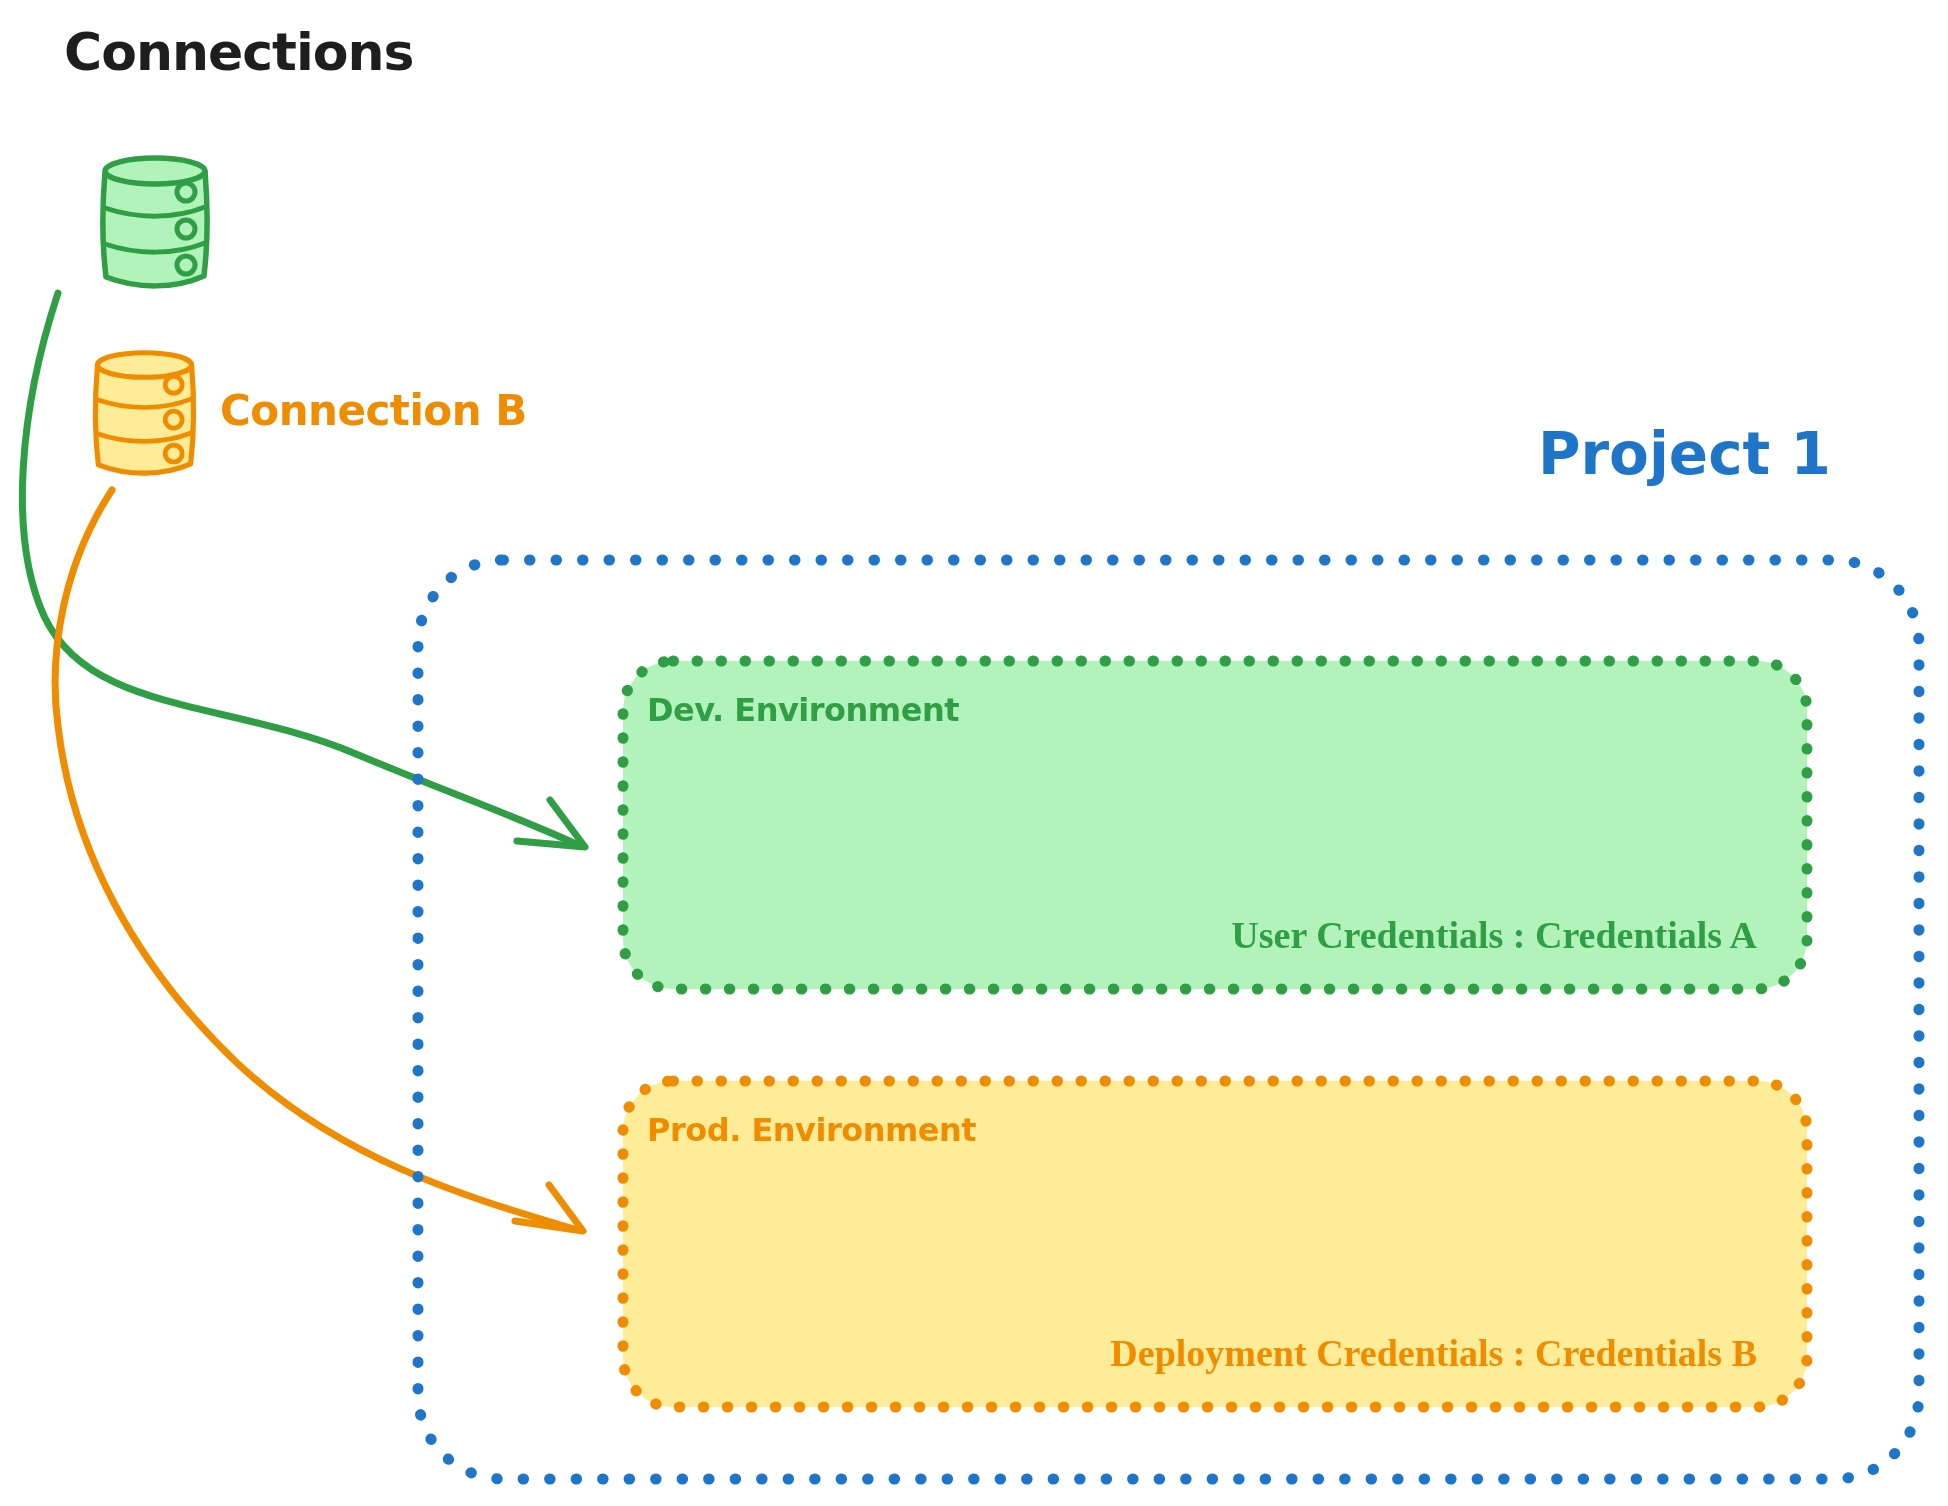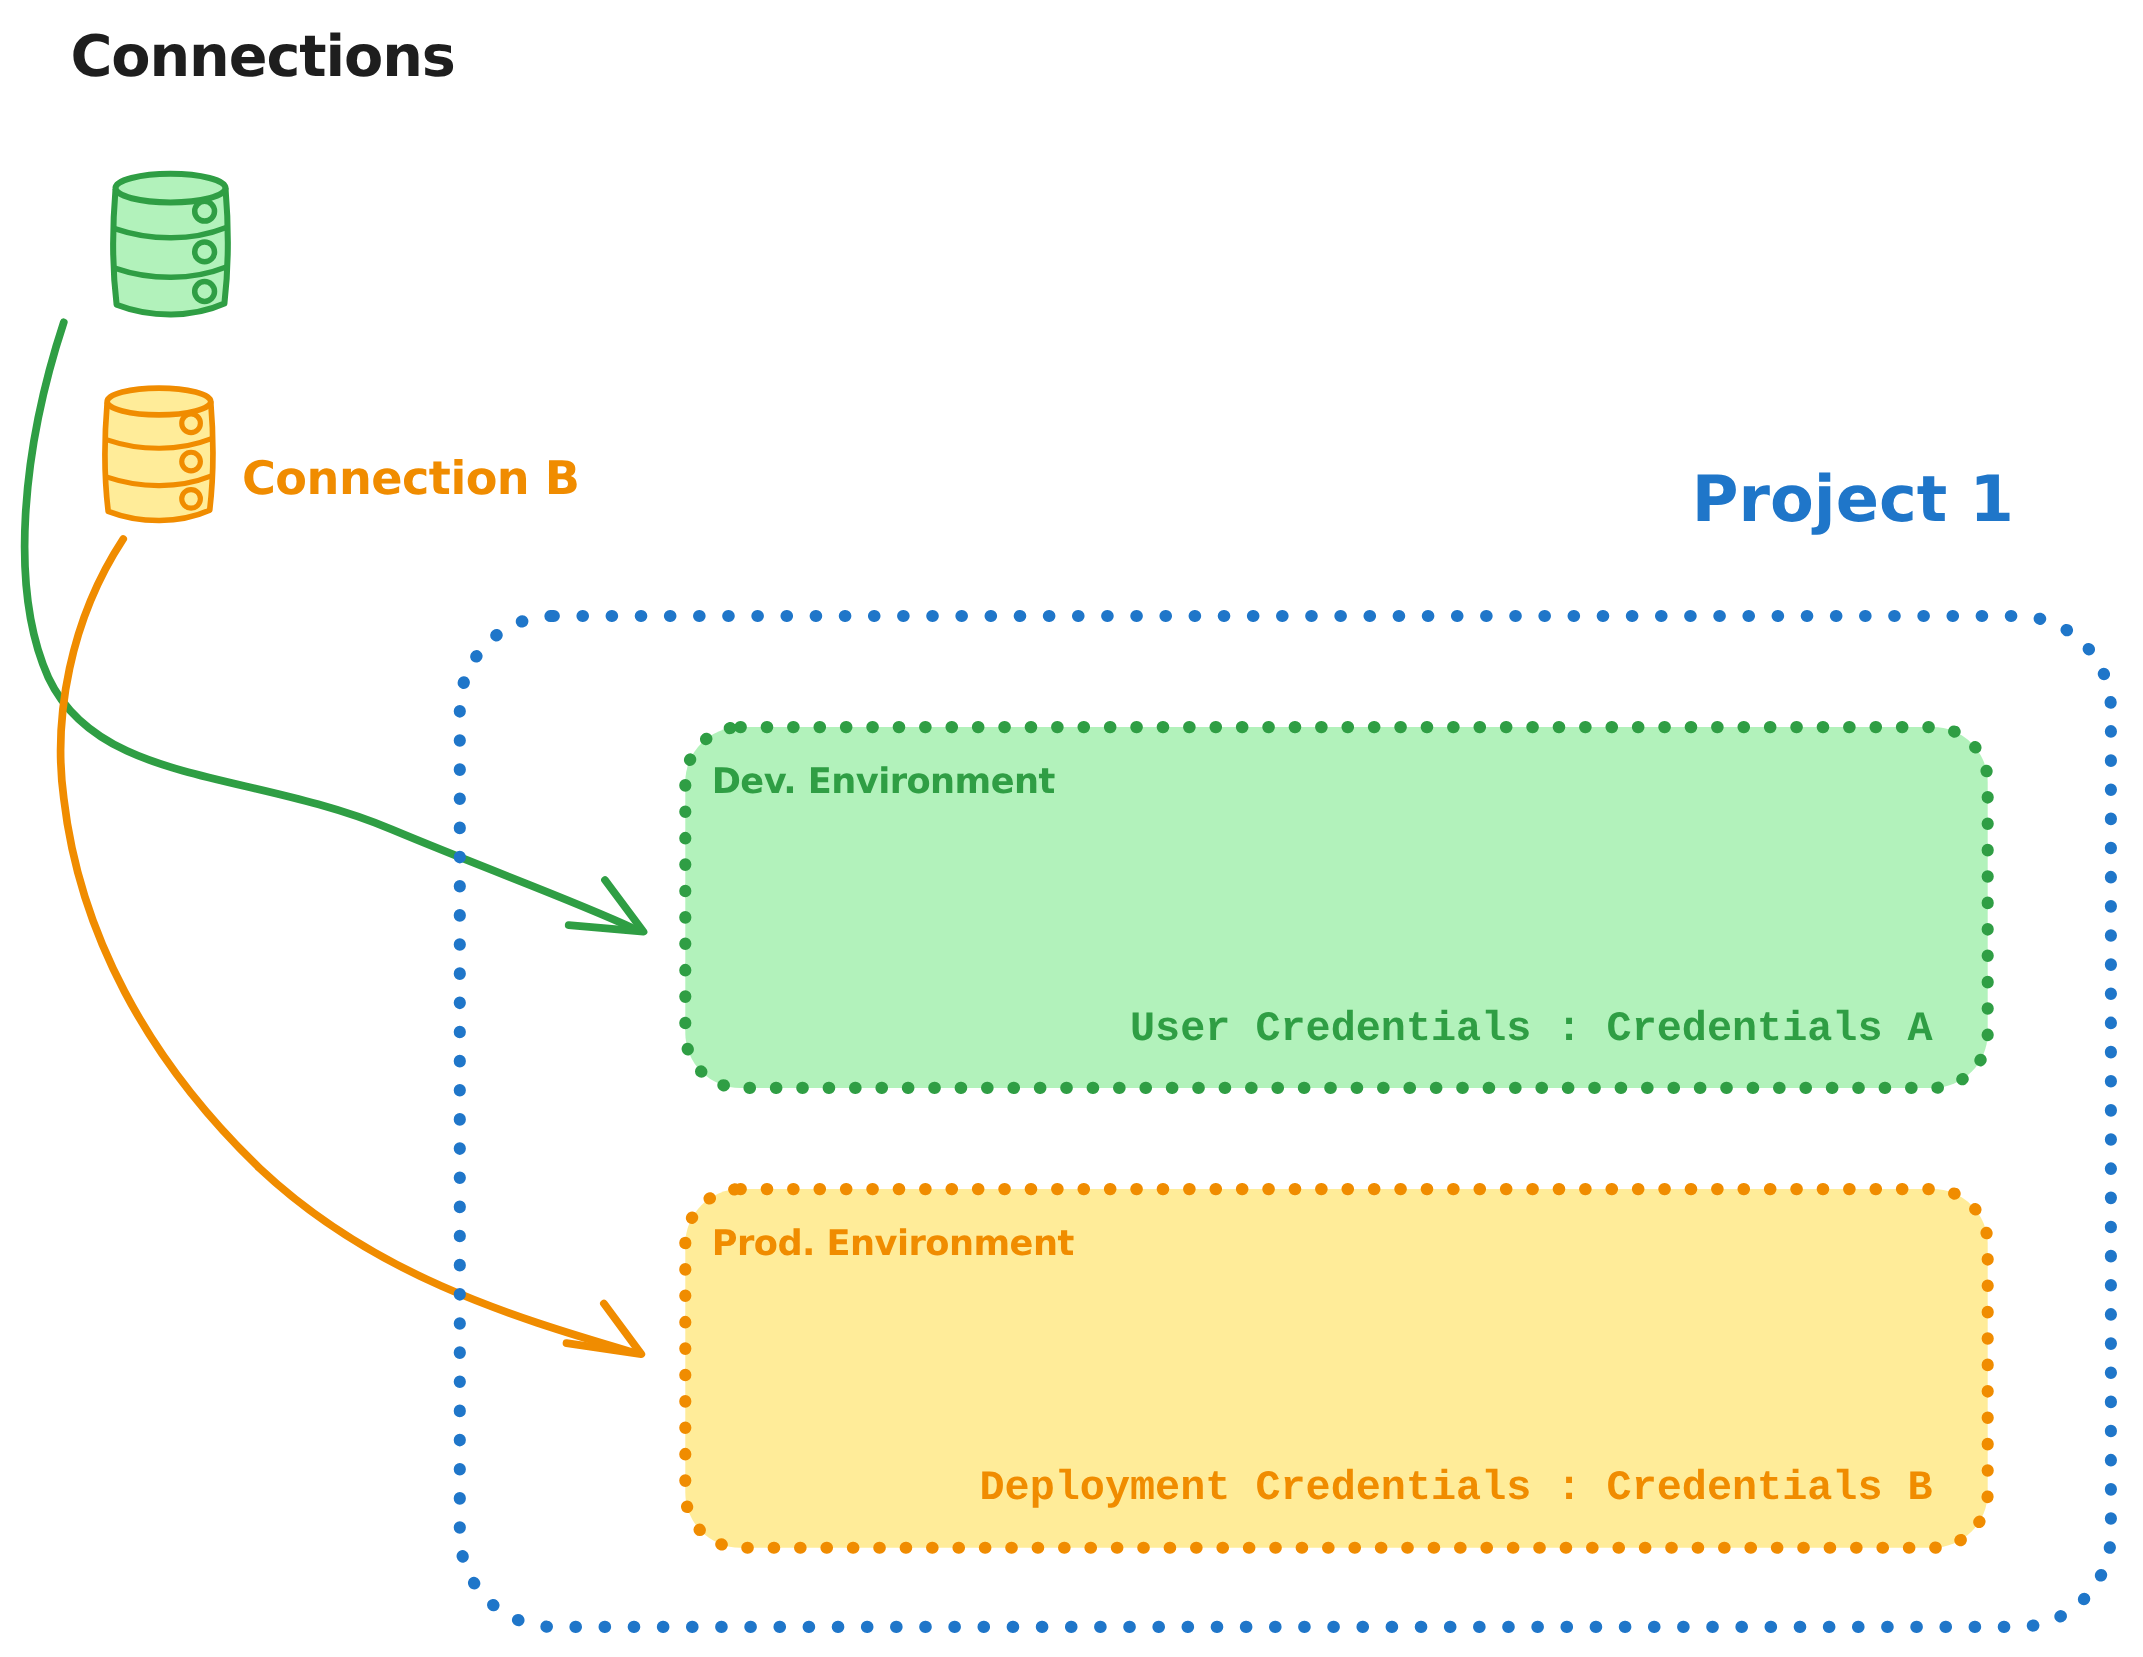--- a/index.html
+++ b/index.html
@@ -15,39 +15,39 @@
   .abs { position: absolute; }
 
   
   .title {
     left: 64px; top: 22px;
     font-size: 52px; font-weight: 700; letter-spacing: -1px;
     color: var(--ink);
   }
   .conn-label { font-size: 42px; font-weight: 600; letter-spacing: -0.5px; white-space: nowrap; }
   .conn-a-label { left: 226px; top: 192px; color: var(--green); }
-  .conn-b-label { left: 220px; top: 410px; color: var(--orange); }
+  .conn-b-label { left: 220px; top: 386px; color: var(--orange); }
 
   .project-label {
     left: 1538px; top: 420px;
     font-size: 58px; font-weight: 700; letter-spacing: 0px;
     color: var(--blue); white-space: nowrap;
   }
 
   .env-box { position: absolute; }
   .env-box svg.box-svg { position: absolute; left: 0; top: 0; width: 100%; height: 100%; }
   .env-title {
     position: absolute; left: 32px; top: 38px;
     font-size: 32px; font-weight: 600; letter-spacing: -0.5px; white-space: nowrap;
   }
   .dev-box .env-title  { color: var(--green); }
   .prod-box .env-title { color: var(--orange); }
   .env-cred {
     position: absolute; right: 58px; bottom: 40px;
-    font-family: Liberation Mono, monospace;
+    font-family: Liberation Serif, serif;
     font-size: 38px; font-weight: 600; white-space: nowrap;
   }
   .dev-box .env-cred  { color: var(--green); }
   .prod-box .env-cred { color: var(--orange); }
 
   .dev-box  { left: 615px; top: 653px; width: 1200px; height: 344px; }
   .prod-box { left: 615px; top: 1073px; width: 1200px; height: 342px; }
   .project-box { left: 410px; top: 552px; width: 1517px; height: 935px; position: absolute; }
   .project-box svg { position: absolute; left: 0; top: 0; width: 100%; height: 100%; }
 

